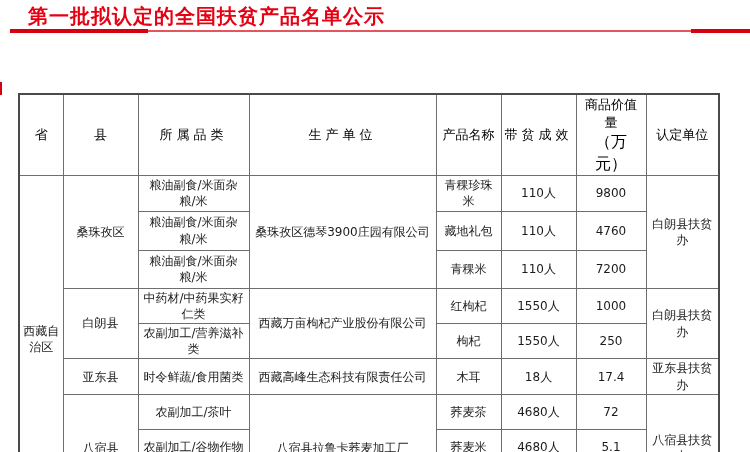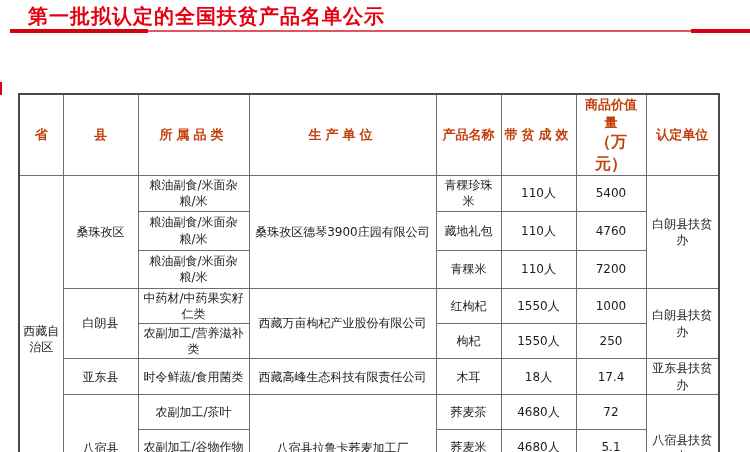--- a/index.html
+++ b/index.html
@@ -29,21 +29,21 @@
     border:2px solid #4a4a4a;
   }
   table.notice th, table.notice td{
     border:1px solid #6e6e6e;
     text-align:center;vertical-align:middle;
     font-size:12px;color:#1b1b1b;
     padding:1px 3px;line-height:1.35;
     word-break:break-all;
   }
   table.notice th{
-    font-size:13px;font-weight:bold;color:#c2410c;
+    font-size:13px;font-weight:normal;color:#000000;
   }
   th.spread{letter-spacing:4px;}
   .th-sub{display:block;font-size:16px;letter-spacing:0;}
 </style>
 </head>
 <body>
 
 <div class="page-title">第一批拟认定的全国扶贫产品名单公示</div>
 
 <div class="title-rule">
@@ -77,21 +77,21 @@
       <th>认定单位</th>
     </tr>
 
     <tr style="height:34px">
       <td rowspan="9">西藏自治区</td>
       <td rowspan="3">桑珠孜区</td>
       <td>粮油副食/米面杂粮/米</td>
       <td rowspan="3">桑珠孜区德琴3900庄园有限公司</td>
       <td>青稞珍珠米</td>
       <td>110人</td>
-      <td>5400</td>
+      <td>9800</td>
       <td rowspan="3">白朗县扶贫办</td>
     </tr>
     <tr style="height:39px">
       <td>粮油副食/米面杂粮/米</td>
       <td>藏地礼包</td>
       <td>110人</td>
       <td>4760</td>
     </tr>
     <tr style="height:38px">
       <td>粮油副食/米面杂粮/米</td>

